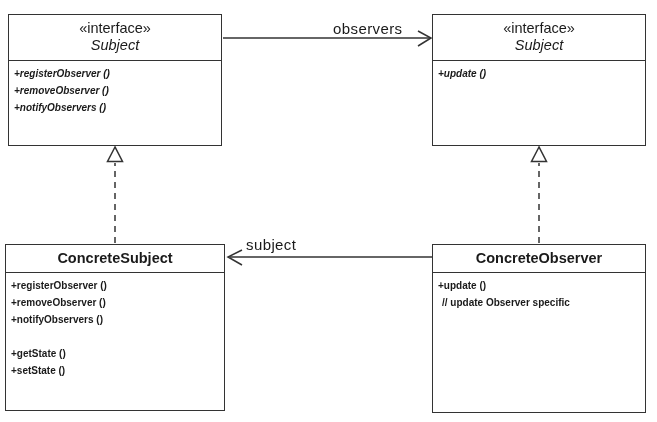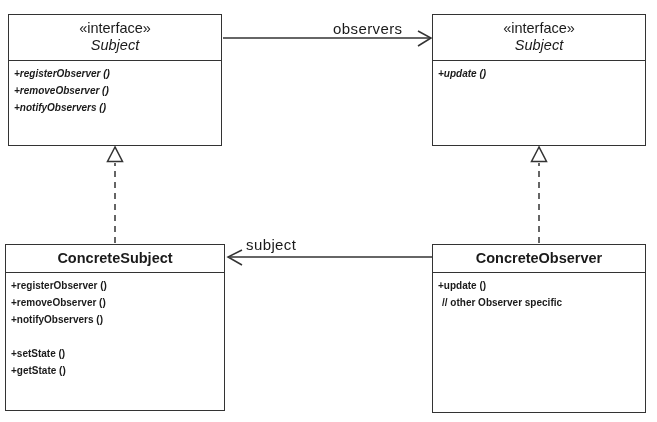--- a/index.html
+++ b/index.html
@@ -130,29 +130,29 @@
     <div class="hdr one-line">
       <div class="cname">ConcreteSubject</div>
     </div>
     <div class="body">
       <div class="method-group">
         <div class="method">+registerObserver ()</div>
         <div class="method">+removeObserver ()</div>
         <div class="method">+notifyObservers ()</div>
       </div>
       <div class="method-group">
+        <div class="method">+getState ()</div>
         <div class="method">+setState ()</div>
-        <div class="method">+getState ()</div>
       </div>
     </div>
   </div>
 
   <div class="uml-class" style="left:432px; top:244px; width:214px; height:169px;">
     <div class="hdr one-line">
       <div class="cname">ConcreteObserver</div>
     </div>
     <div class="body">
       <div class="method">+update ()</div>
-      <div class="method comment">// other Observer specific</div>
+      <div class="method comment">// update Observer specific</div>
     </div>
   </div>
 
 </div>
 
 </body></html>

